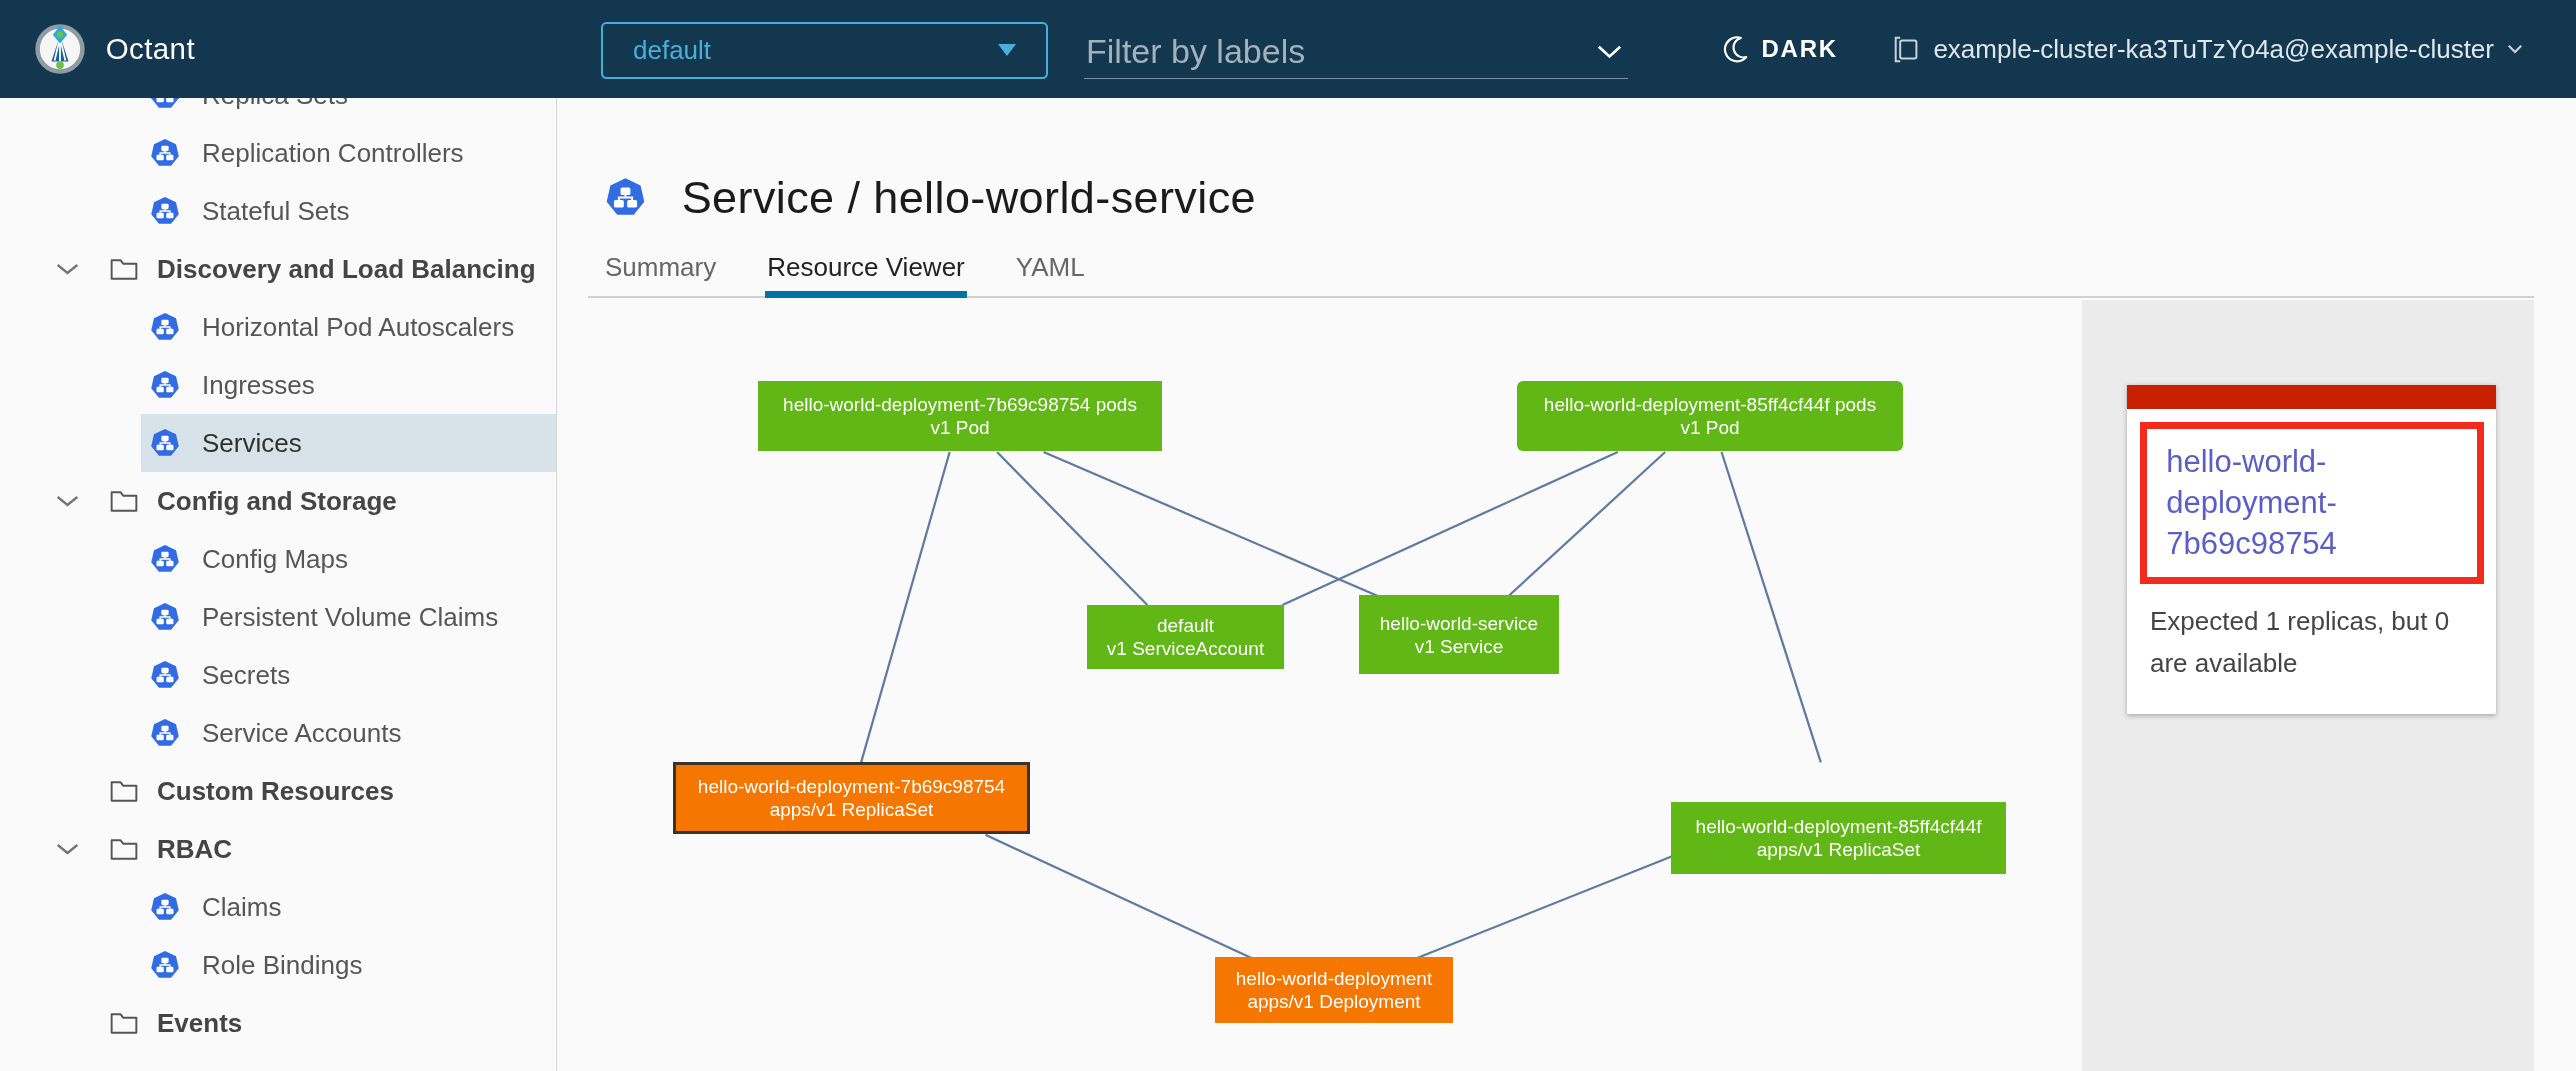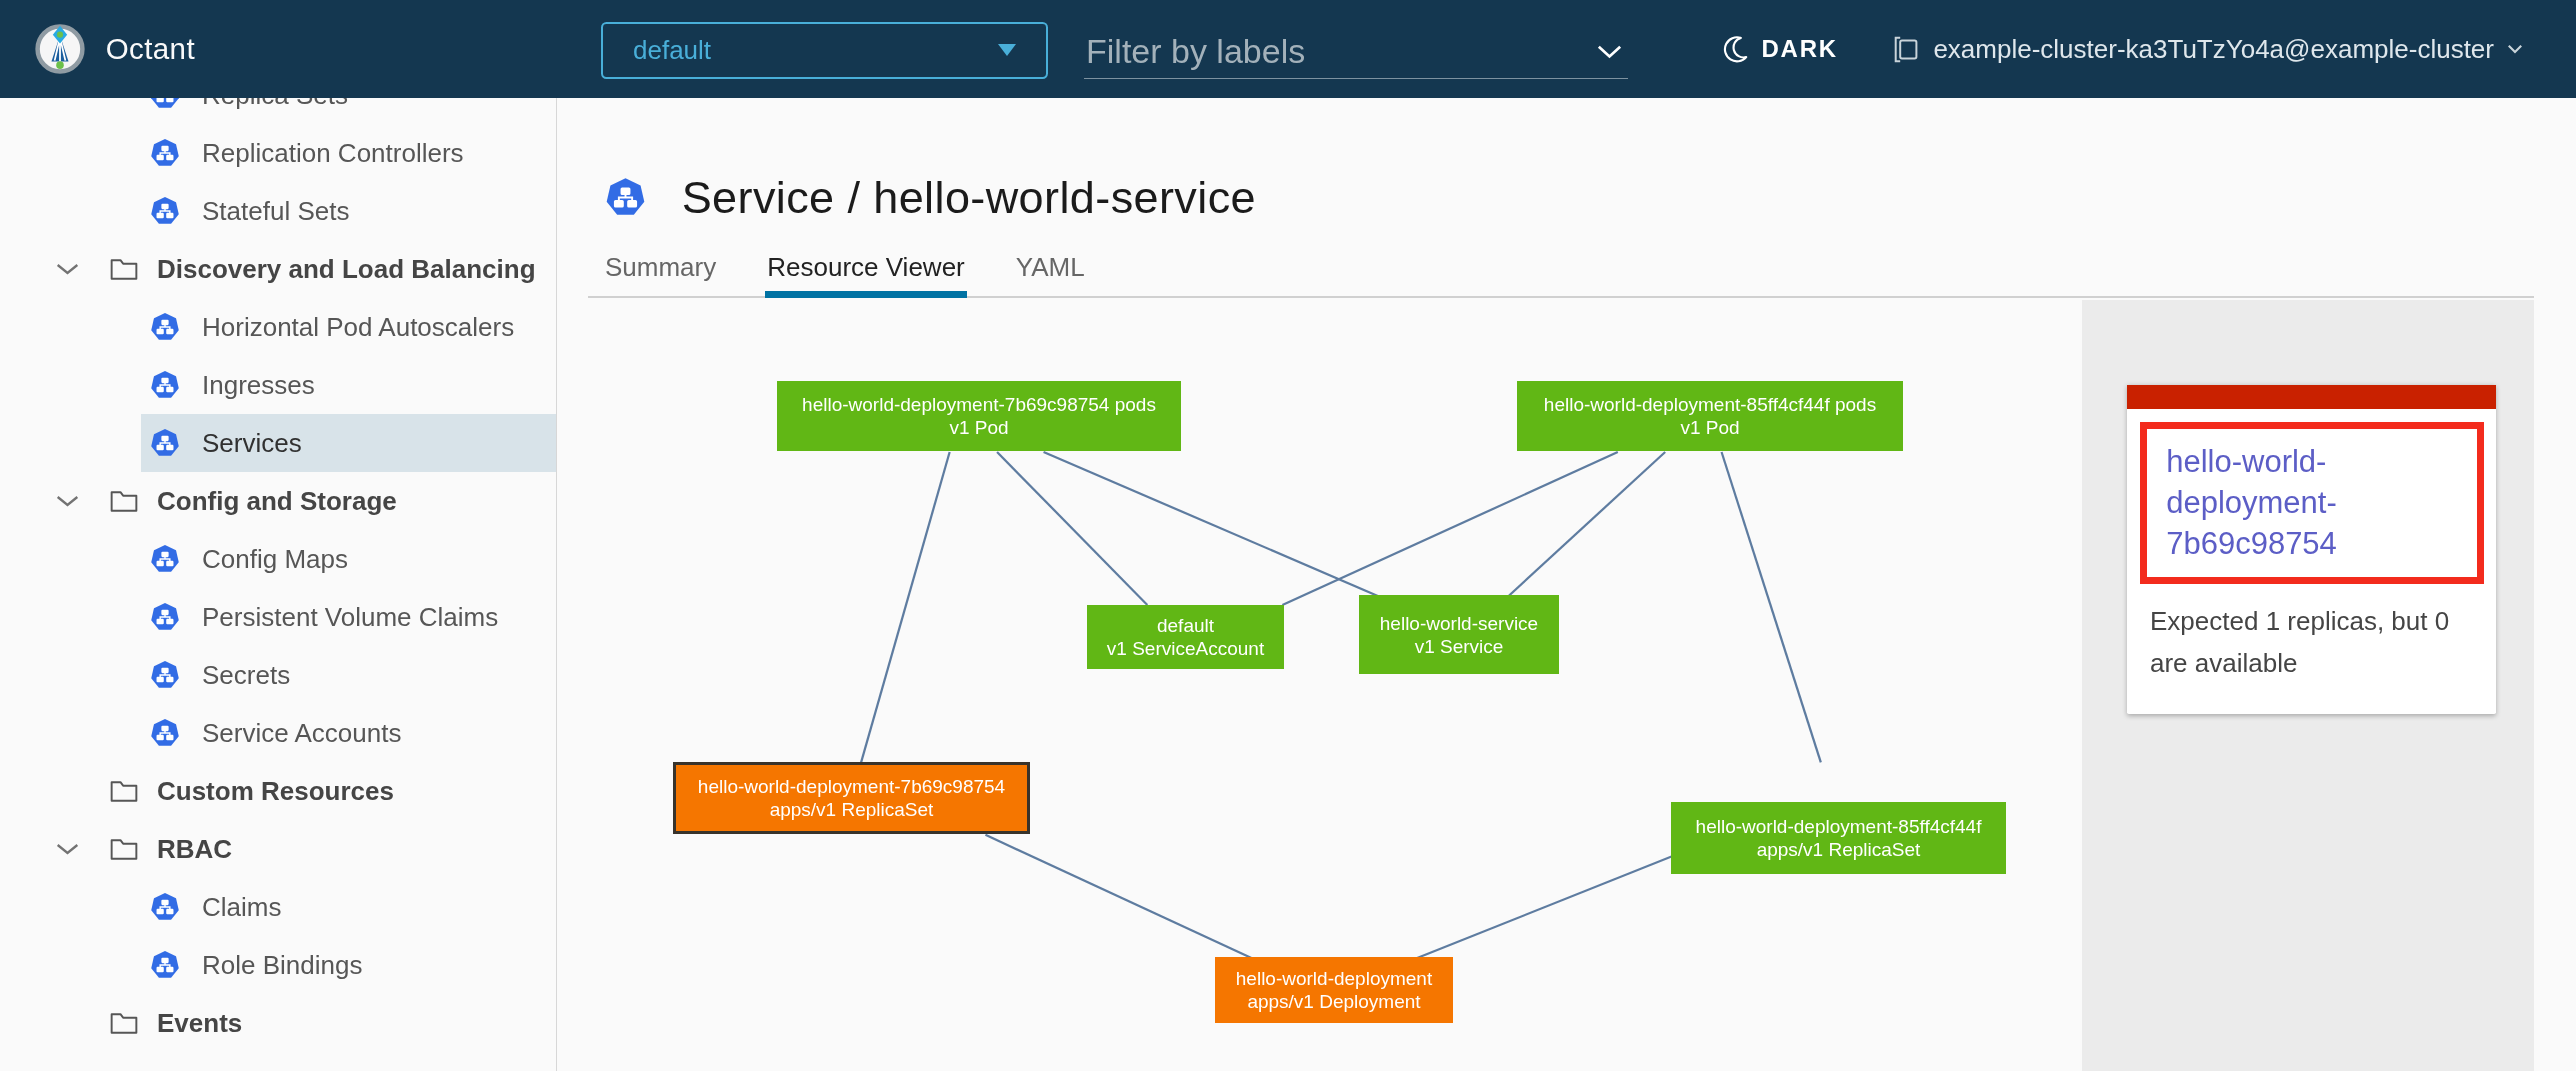--- a/index.html
+++ b/index.html
@@ -339,25 +339,25 @@
     <svg id="edges" width="1525" height="774" viewBox="0 0 1705 865">
         <line x1="439" y1="172" x2="340" y2="519" stroke="#5e7ca0" stroke-width="2.5"></line>
         <line x1="492" y1="172" x2="660" y2="343" stroke="#5e7ca0" stroke-width="2.5"></line>
         <line x1="544" y1="172" x2="941" y2="343" stroke="#5e7ca0" stroke-width="2.5"></line>
         <line x1="1186" y1="172" x2="811" y2="343" stroke="#5e7ca0" stroke-width="2.5"></line>
         <line x1="1239" y1="172" x2="1053" y2="343" stroke="#5e7ca0" stroke-width="2.5"></line>
         <line x1="1302" y1="172" x2="1413" y2="519" stroke="#5e7ca0" stroke-width="2.5"></line>
         <line x1="479" y1="600" x2="777" y2="738" stroke="#5e7ca0" stroke-width="2.5"></line>
         <line x1="1307" y1="600" x2="961" y2="738" stroke="#5e7ca0" stroke-width="2.5"></line>
       </svg>
-  <div class="gnode ok" style="left: 220px; top: 83px; width: 404px; height: 70px;">
+  <div class="gnode ok" style="left: 201px; top: 83px; width: 404px; height: 70px;">
         <span>hello-world-deployment-7b69c98754 pods</span>
         <span>v1 Pod</span>
       </div>
-      <div class="gnode ok" style="left: 960px; top: 83px; width: 386px; height: 70px;">
+      <div class="gnode ok" style="left: 960px; top: 83px; width: 386px; height: 70px; border-radius: 6px;">
         <span>hello-world-deployment-85ff4cf44f pods</span>
         <span>v1 Pod</span>
       </div>
       <div class="gnode ok" style="left: 530px; top: 307px; width: 197px; height: 64px;">
         <span>default</span>
         <span>v1 ServiceAccount</span>
       </div>
       <div class="gnode ok" style="left: 802px; top: 297px; width: 200px; height: 79px;">
         <span>hello-world-service</span>
         <span>v1 Service</span>

